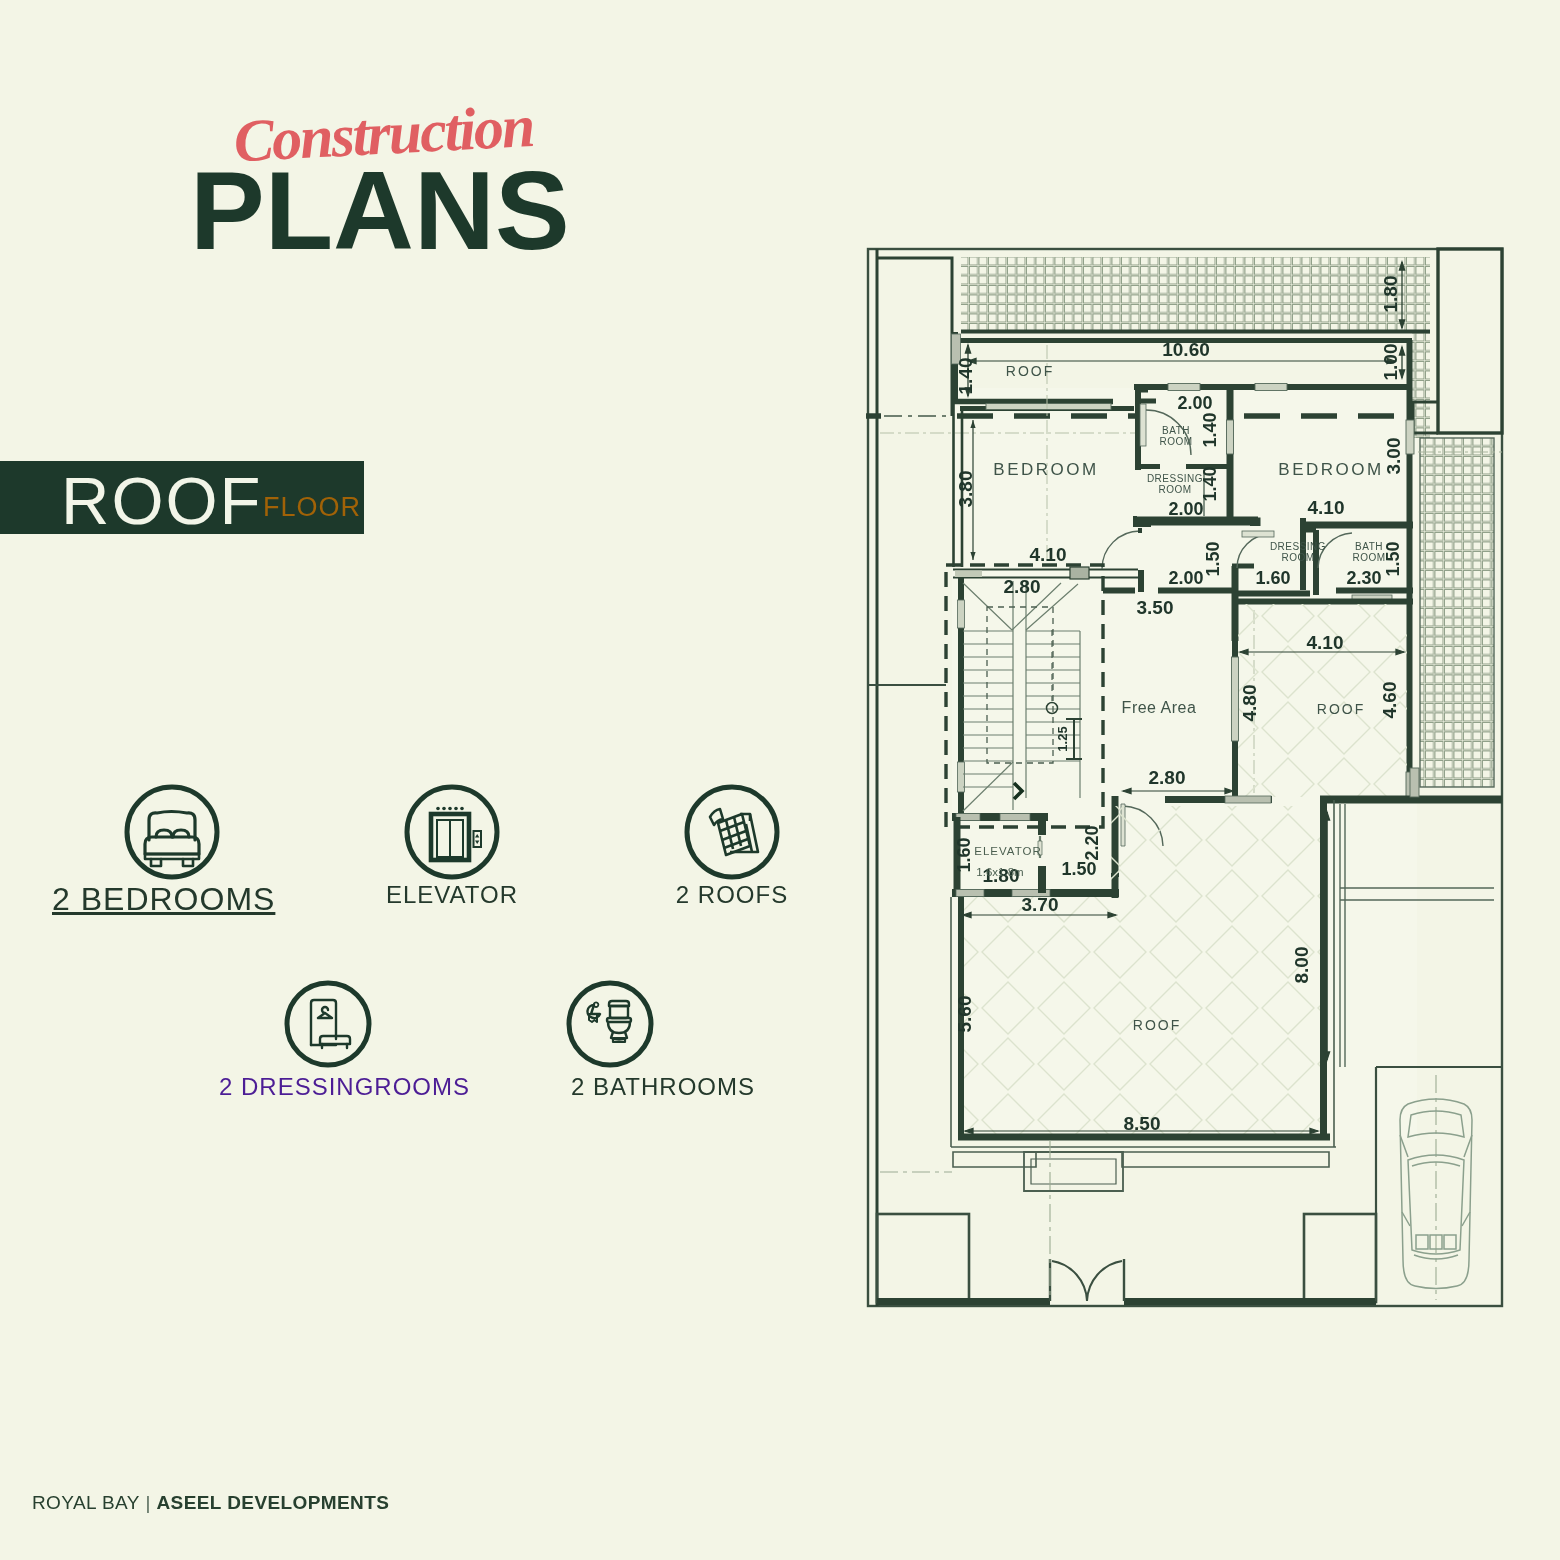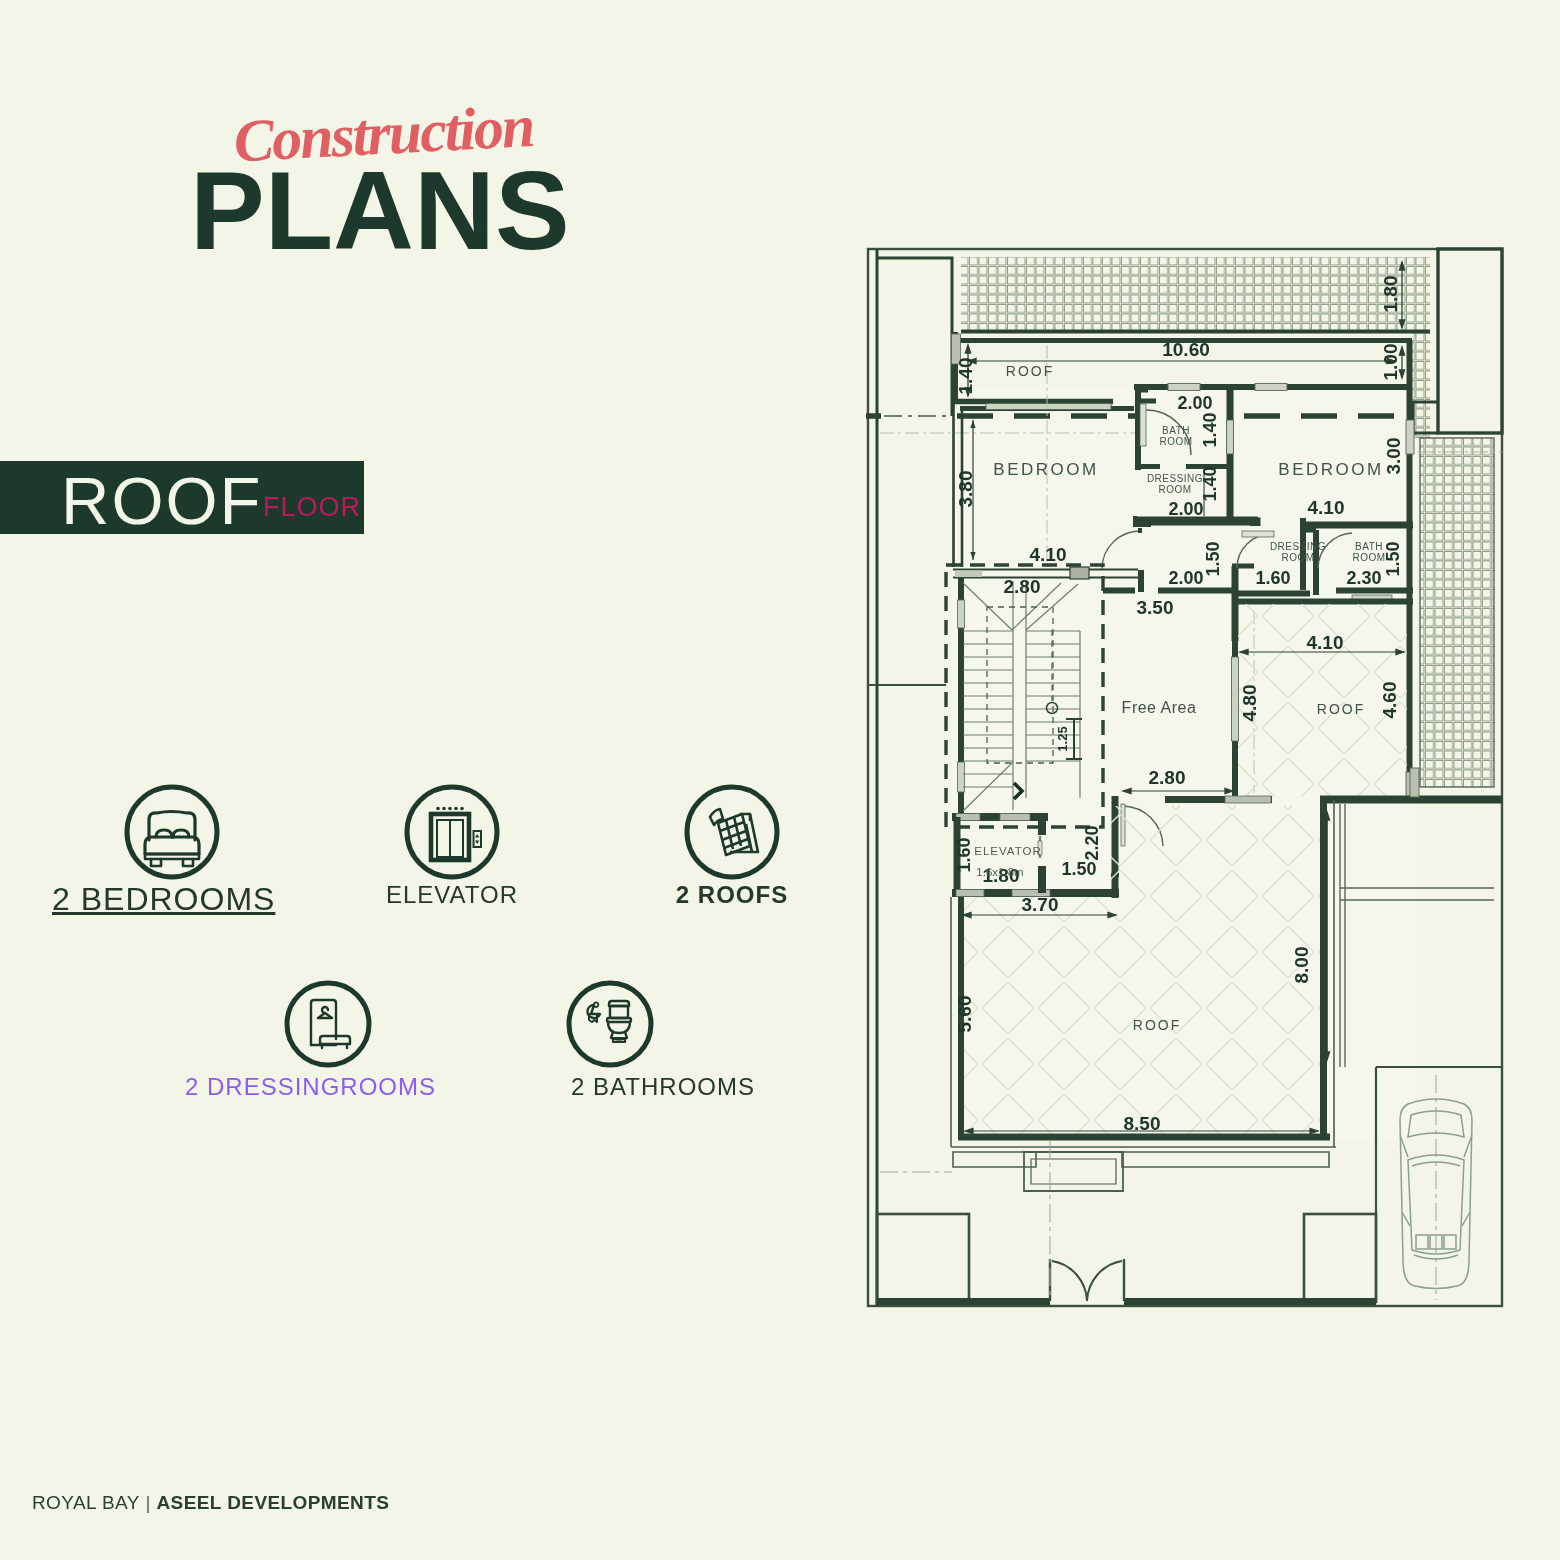--- a/index.html
+++ b/index.html
@@ -14,21 +14,21 @@
      font-family:'Liberation Serif',serif;font-style:italic;font-weight:bold;
      font-size:60px;text-align:center;transform:rotate(-3deg);letter-spacing:-2px;">Construction</div>
 
 <div class="abs" style="left:190px;top:146px;width:380px;color:#1d392b;
      font-size:112px;font-weight:bold;letter-spacing:0px;">PLANS</div>
 
 <div class="abs" style="left:0;top:461px;width:364px;height:73px;background:#1d392b;"></div>
 
 <div class="abs" style="left:61px;top:462px;color:#f2f5e8;font-size:67px;font-weight:400;letter-spacing:2px;">ROOF</div>
 
-<div class="abs" style="left:263px;top:492px;color:#be185d;font-size:27px;font-weight:400;letter-spacing:1px;">FLOOR</div>
+<div class="abs" style="left:263px;top:492px;color:#a16207;font-size:27px;font-weight:400;letter-spacing:1px;">FLOOR</div>
 
 <svg class="abs" style="left:120px;top:780px;" width="104" height="104" viewBox="0 0 104 104">
   <circle cx="52" cy="52" r="45" fill="none" stroke="#1d392b" stroke-width="5"></circle>
   <g stroke="#1d392b" stroke-width="3.2" fill="none" stroke-linejoin="round" stroke-linecap="round">
     <path d="M29 60 V40 q0-8 8-7 q14-3 30 0 q8-1 8 7 V60"></path>
     <path d="M25 74 V64 q0-7 7-7 h40 q7 0 7 7 v10 z"></path>
     <path d="M36 57 q0-7 8-7 t8 7"></path>
     <path d="M53 57 q0-7 8-7 t8 7"></path>
     <path d="M25 74 h54 v5 h-54 z" stroke-width="2.6"></path>
     <path d="M31 79 v7 h10 v-7 M63 79 v7 h10 v-7" stroke-width="2.6"></path>
@@ -64,34 +64,34 @@
     <path d="M38 43 l24-9 8 32 -24 9 z"></path>
     <path d="M46 40 l7 29 M54 37 l7 29"></path>
     <path d="M40 51 l24-9 M42 60 l24-9 M44 68 l24-9"></path>
     <path d="M30 37 q4-7 10-8 l3 10 q-6 1-9 6 z"></path>
     <path d="M60 34 h10 v7"></path>
     <path d="M70 34 l8 38 h-28"></path>
     <path d="M66 44 l6 28"></path>
   </g>
 </svg>
 
-<div class="abs" style="left:612px;top:881px;width:240px;text-align:center;color:#24392c;font-size:24px;letter-spacing:1px;font-weight:bold;">2 ROOFS</div>
+<div class="abs" style="left:612px;top:881px;width:240px;text-align:center;color:#24392c;font-size:24px;letter-spacing:1px;">2 ROOFS</div>
 
 <svg class="abs" style="left:281px;top:977px;" width="94" height="94" viewBox="0 0 94 94">
   <circle cx="47" cy="47" r="41" fill="none" stroke="#1d392b" stroke-width="5"></circle>
   <g stroke="#1d392b" stroke-width="2.4" fill="none" stroke-linejoin="round" stroke-linecap="round">
     <path d="M30 68 V26 q0-3 3-3 h19 q3 0 3 3 v36"></path>
     <path d="M30 68 h25"></path>
     <path d="M44 36 a3 3 0 1 1 3-3 m-3 3 l-7 5 h14 z"></path>
     <path d="M39 62 q0-3 3-3 h24 q3 0 3 3 v5 h-30 z"></path>
     <path d="M41 67 v4 M66 67 v4"></path>
   </g>
 </svg>
 
-<div class="abs" style="left:185px;top:1073px;width:285px;text-align:left;color:#8b5cf6;font-size:24px;letter-spacing:1px;">2 DRESSINGROOMS</div>
+<div class="abs" style="left:185px;top:1073px;width:285px;text-align:right;color:#4c1d95;font-size:24px;letter-spacing:1px;">2 DRESSINGROOMS</div>
 
 <svg class="abs" style="left:563px;top:977px;" width="94" height="94" viewBox="0 0 94 94">
   <circle cx="47" cy="47" r="41" fill="none" stroke="#1d392b" stroke-width="5"></circle>
   <g stroke="#1d392b" stroke-width="2.4" fill="none" stroke-linejoin="round">
     <path d="M46 27 q0-3 3-3 h14 q3 0 3 3 v2 h-20 z"></path>
     <path d="M47 29 h18 v10 q0 2-2 2 h-14 q-2 0-2-2 z"></path>
     <path d="M44 43 q0-2 2-2 h20 q2 0 2 2 t-2 2 h-20 q-2 0-2-2 z"></path>
     <path d="M45 45 q0 11 11 11 t11-11"></path>
     <path d="M50 55 l-2 6 q8 3 16 0 l-2-6"></path>
     <path d="M50 61 h12 v4 h-12 z" stroke-width="2.2"></path>

